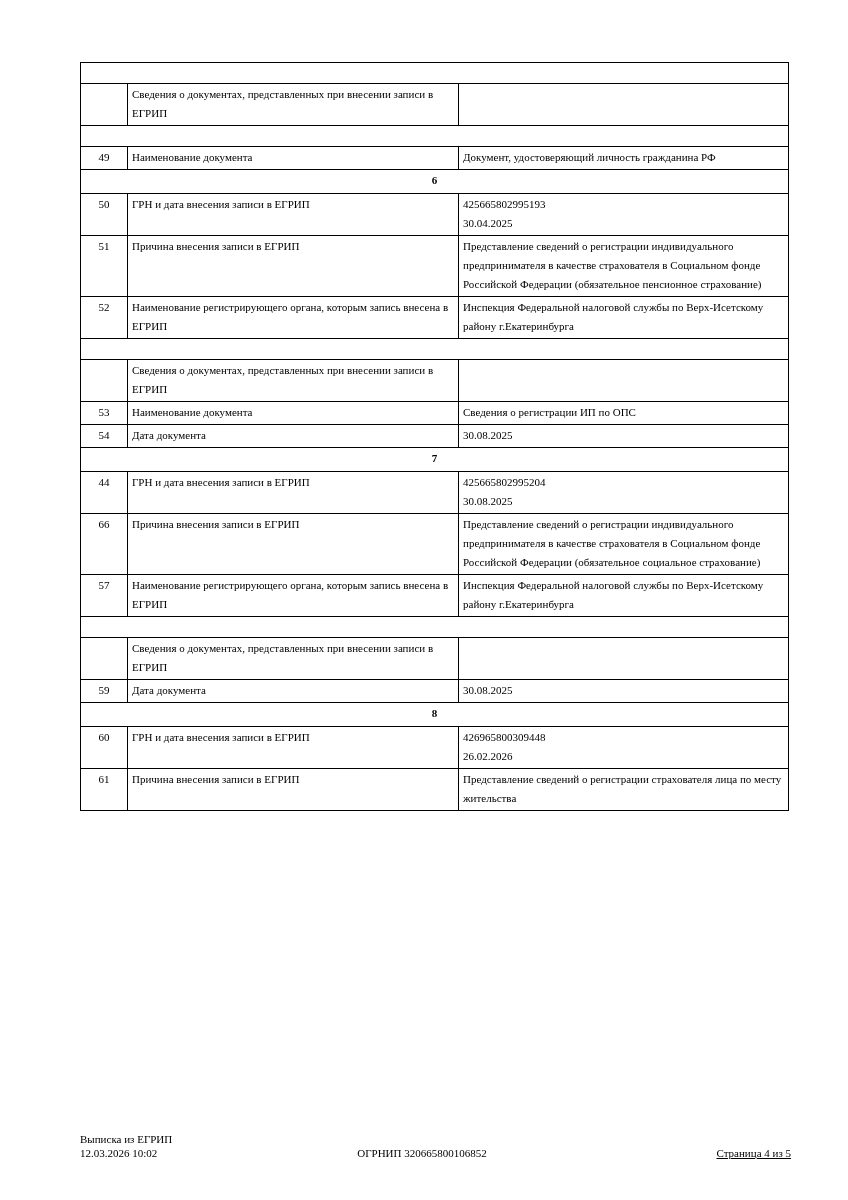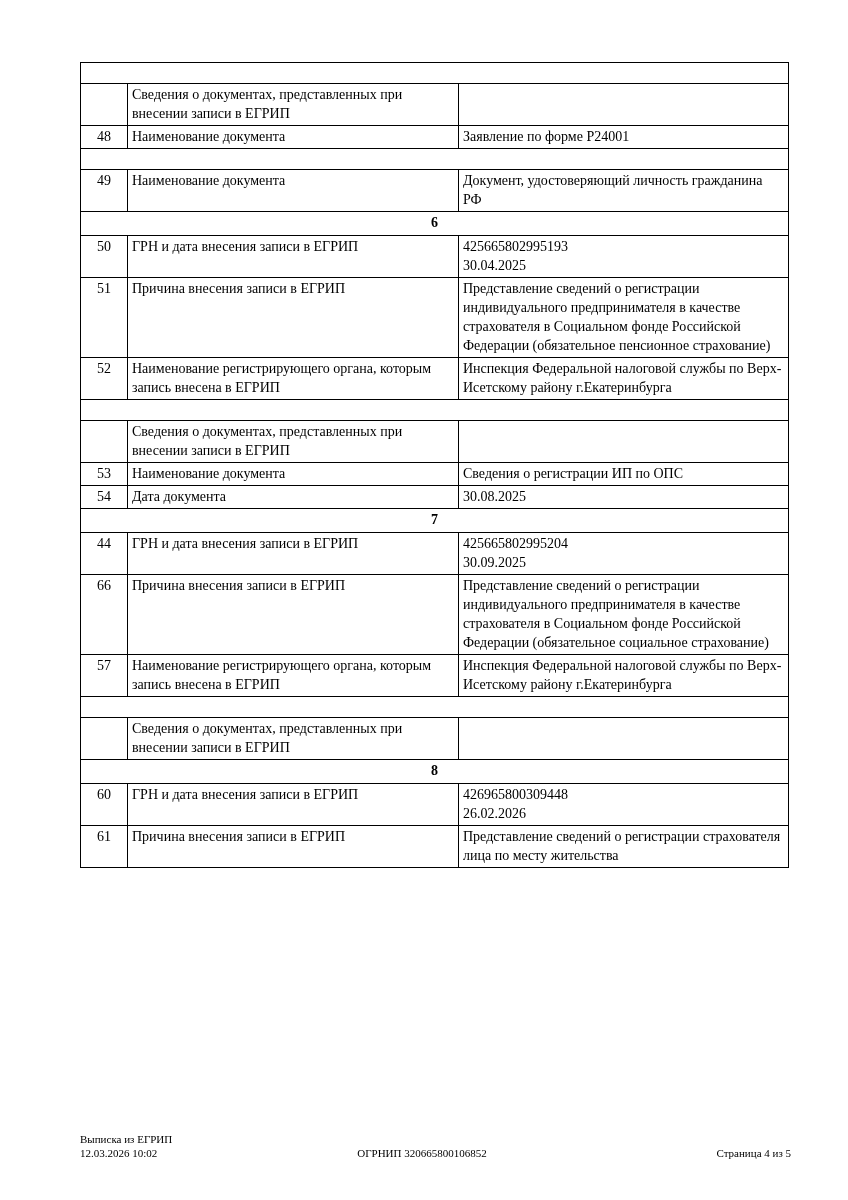--- a/index.html
+++ b/index.html
@@ -25,21 +25,21 @@
     table-layout: fixed;
   }
   .col-num   { width: 47px;  }
   .col-label { width: 331px; }
   .col-value { width: 330px; }
 
   table.records td {
     border: 1px solid #000000;
     padding: 1px 4px 2px 4px;
     vertical-align: top;
-    font-size: 14px;
+    font-size: 11px;
     line-height: 19px;
     word-wrap: break-word;
   }
   td.num {
     text-align: center;
     padding-left: 2px;
     padding-right: 2px;
   }
   td.val {
     white-space: pre-line;
@@ -73,20 +73,21 @@
     left: 0;
     top: 13.5px;
     width: 844px;
     text-align: center;
   }
   .f-right {
     position: absolute;
     right: 57px;
     top: 13.5px;
     text-align: left;
+    text-decoration: underline;
   }
 </style>
 </head>
 <body>
 
 <div class="page">
 
   <table class="records">
     <colgroup>
       <col class="col-num">
@@ -95,25 +96,20 @@
     </colgroup>
     <tbody id="rows">
         <tr class="row-empty">
           <td colspan="3"></td>
         </tr>
         <tr class="row-header2">
           <td class="num"></td>
           <td class="label">Сведения о документах, представленных при внесении записи в ЕГРИП</td>
           <td class="val"></td>
         </tr>
-        <tr class="row-data">
-          <td class="num">48</td>
-          <td class="label">Наименование документа</td>
-          <td class="val">Заявление по форме Р24001</td>
-        </tr>
         <tr class="row-empty">
           <td colspan="3"></td>
         </tr>
         <tr class="row-data">
           <td class="num">49</td>
           <td class="label">Наименование документа</td>
           <td class="val">Документ, удостоверяющий личность гражданина РФ</td>
         </tr>
         <tr class="row-section">
           <td colspan="3">6</td>
@@ -152,39 +148,44 @@
           <td class="label">Дата документа</td>
           <td class="val">30.08.2025</td>
         </tr>
         <tr class="row-section">
           <td colspan="3">7</td>
         </tr>
         <tr class="row-data">
           <td class="num">44</td>
           <td class="label">ГРН и дата внесения записи в ЕГРИП</td>
           <td class="val">425665802995204
-30.09.2025</td>
+30.08.2025</td>
         </tr>
         <tr class="row-data">
           <td class="num">66</td>
           <td class="label">Причина внесения записи в ЕГРИП</td>
           <td class="val">Представление сведений о регистрации индивидуального предпринимателя в качестве страхователя в Социальном фонде Российской Федерации (обязательное социальное страхование)</td>
         </tr>
         <tr class="row-data">
           <td class="num">57</td>
           <td class="label">Наименование регистрирующего органа, которым запись внесена в ЕГРИП</td>
           <td class="val">Инспекция Федеральной налоговой службы по Верх-Исетскому району г.Екатеринбурга</td>
         </tr>
         <tr class="row-empty">
           <td colspan="3"></td>
         </tr>
         <tr class="row-header2">
           <td class="num"></td>
           <td class="label">Сведения о документах, представленных при внесении записи в ЕГРИП</td>
           <td class="val"></td>
+        </tr>
+        <tr class="row-data">
+          <td class="num">59</td>
+          <td class="label">Дата документа</td>
+          <td class="val">30.08.2025</td>
         </tr>
         <tr class="row-section">
           <td colspan="3">8</td>
         </tr>
         <tr class="row-data">
           <td class="num">60</td>
           <td class="label">ГРН и дата внесения записи в ЕГРИП</td>
           <td class="val">426965800309448
 26.02.2026</td>
         </tr>

